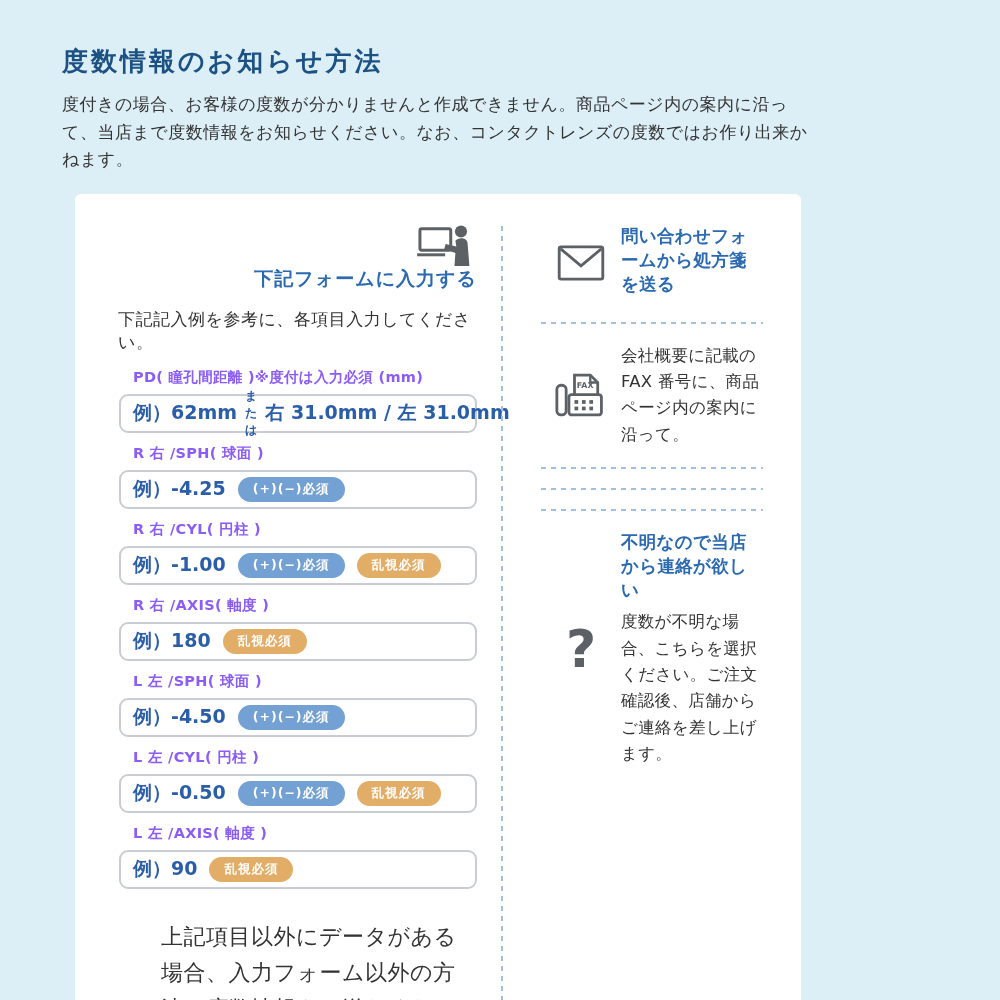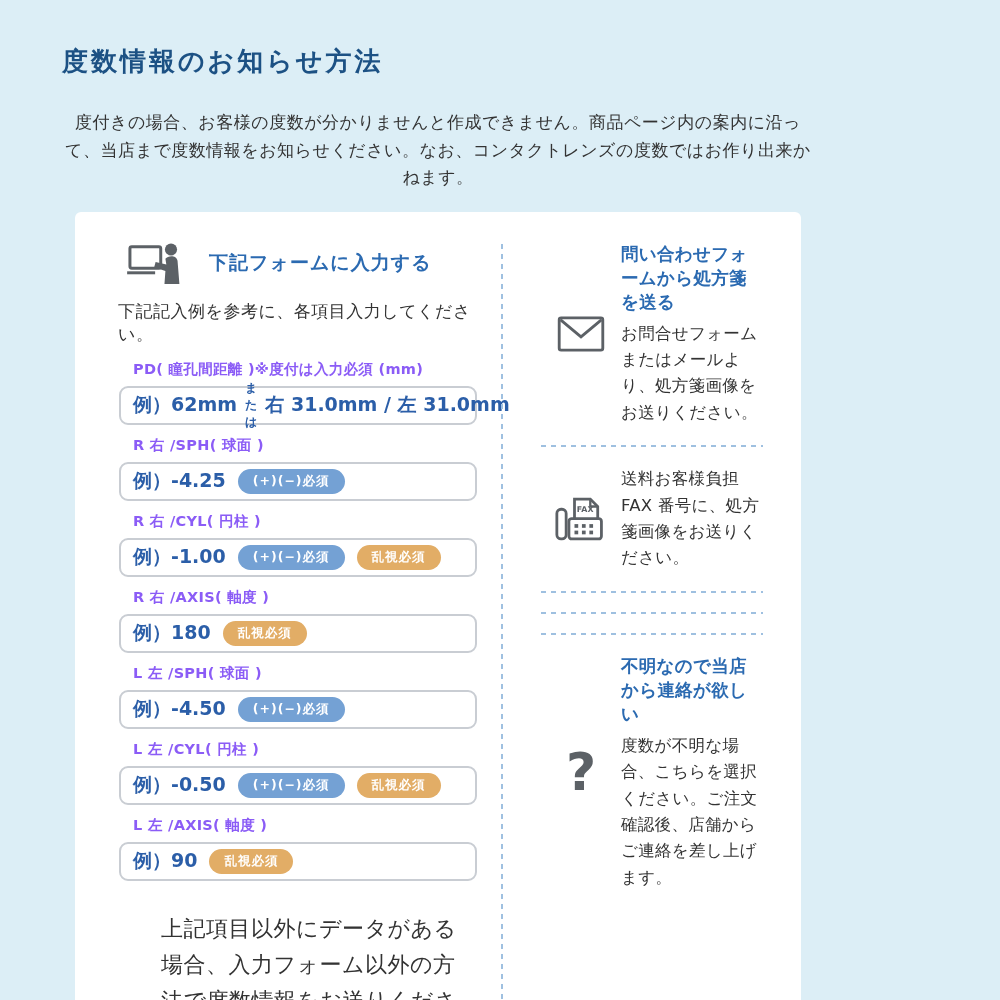--- a/index.html
+++ b/index.html
@@ -12,45 +12,44 @@
   }
   .page { width: 876px; height: 1000px; padding-top: 44px; }
   .page-head { padding: 0 62px; }
   .page-title {
     color: #1c5184;
     font-size: 26px;
     font-weight: bold;
     letter-spacing: 3px;
   }
   .page-intro {
-    margin-top: 30px;
+    margin-top: 12px;
     font-size: 17px;
     line-height: 1.62;
     color: #333;
     letter-spacing: 0.5px;
-    text-align: center;
   }
   .card {
     margin: 20px 75px 0;
     background: #ffffff;
     border-radius: 6px;
     padding: 26px 34px 28px 34px;
     display: flex;
     min-height: 712px;
   }
   .col-left { width: 392px; padding: 4px 24px 0 2px; }
   .v-divider {
     width: 2px;
     background-image: repeating-linear-gradient(180deg, #9fc0e0 0 5px, transparent 5px 10px);
     margin: 6px 0;
   }
   .col-right { flex: 1; padding: 4px 4px 0 38px; }
 
   
-  .form-header { display: flex; align-items: center; gap: 22px; padding-left: 16px; }
+  .form-header { display: flex; align-items: flex-end; padding-left: 16px; flex-direction: column; }
   .form-header-title {
     color: #2b6ab1; font-size: 19px; font-weight: bold; letter-spacing: 1px;
   }
   .form-instruction { margin-top: 16px; font-size: 17px; letter-spacing: 0.5px; margin-left: 7px; }
   .fields { margin-top: 14px; padding-left: 8px; }
   .field-label {
     font-size: 14.5px; font-weight: bold; color: #8b5cf6;
     margin: 11px 0 7px 14px; letter-spacing: 0.3px;
   }
   .field-box {
@@ -183,21 +182,20 @@
     <div class="col-right">
   <div class="method">
     <div class="method-icon">
             <svg width="48" height="36" viewBox="0 0 50 38">
               <rect x="2" y="2" width="46" height="34" rx="2" fill="none" stroke="#5c6166" stroke-width="3"></rect>
               <path d="M3.5 4 L25 22 L46.5 4" fill="none" stroke="#5c6166" stroke-width="3"></path>
             </svg>
           </div>
     <div class="method-text">
       <div class="method-title">問い合わせフォームから処方箋を送る</div>
-      <div class="method-body">お問合せフォームまたはメールより、処方箋画像をお送りください。</div>
     </div>
   </div>
 <div class="h-divider"></div>
   <div class="method">
     <div class="method-icon">
             <svg width="52" height="46" viewBox="0 0 56 49">
               <rect x="2" y="14" width="10" height="32" rx="4.5" fill="none" stroke="#5c6166" stroke-width="3"></rect>
               <rect x="15" y="24" width="35" height="22" rx="3" fill="none" stroke="#5c6166" stroke-width="3"></rect>
               <path d="M21 24 V3 H38 L46 11 V24" fill="none" stroke="#5c6166" stroke-width="3"></path>
               <path d="M38 3 V11 H46" fill="none" stroke="#5c6166" stroke-width="2.5"></path>
@@ -206,21 +204,21 @@
                 <rect x="21" y="30" width="4" height="4"></rect>
                 <rect x="29" y="30" width="4" height="4"></rect>
                 <rect x="37" y="30" width="4" height="4"></rect>
                 <rect x="21" y="37" width="4" height="4"></rect>
                 <rect x="29" y="37" width="4" height="4"></rect>
                 <rect x="37" y="37" width="4" height="4"></rect>
               </g>
             </svg>
           </div>
     <div class="method-text">
-      <div class="method-body">送料お客様負担 FAX 番号に、処方箋画像をお送りください。</div>
+      <div class="method-body">会社概要に記載の FAX 番号に、商品ページ内の案内に沿って。</div>
     </div>
   </div>
 <div class="h-divider"></div>
 <div class="h-divider"></div>
 <div class="h-divider"></div>
   <div class="method">
     <div class="method-icon">
             <span class="question-glyph">?</span>
           </div>
     <div class="method-text">

